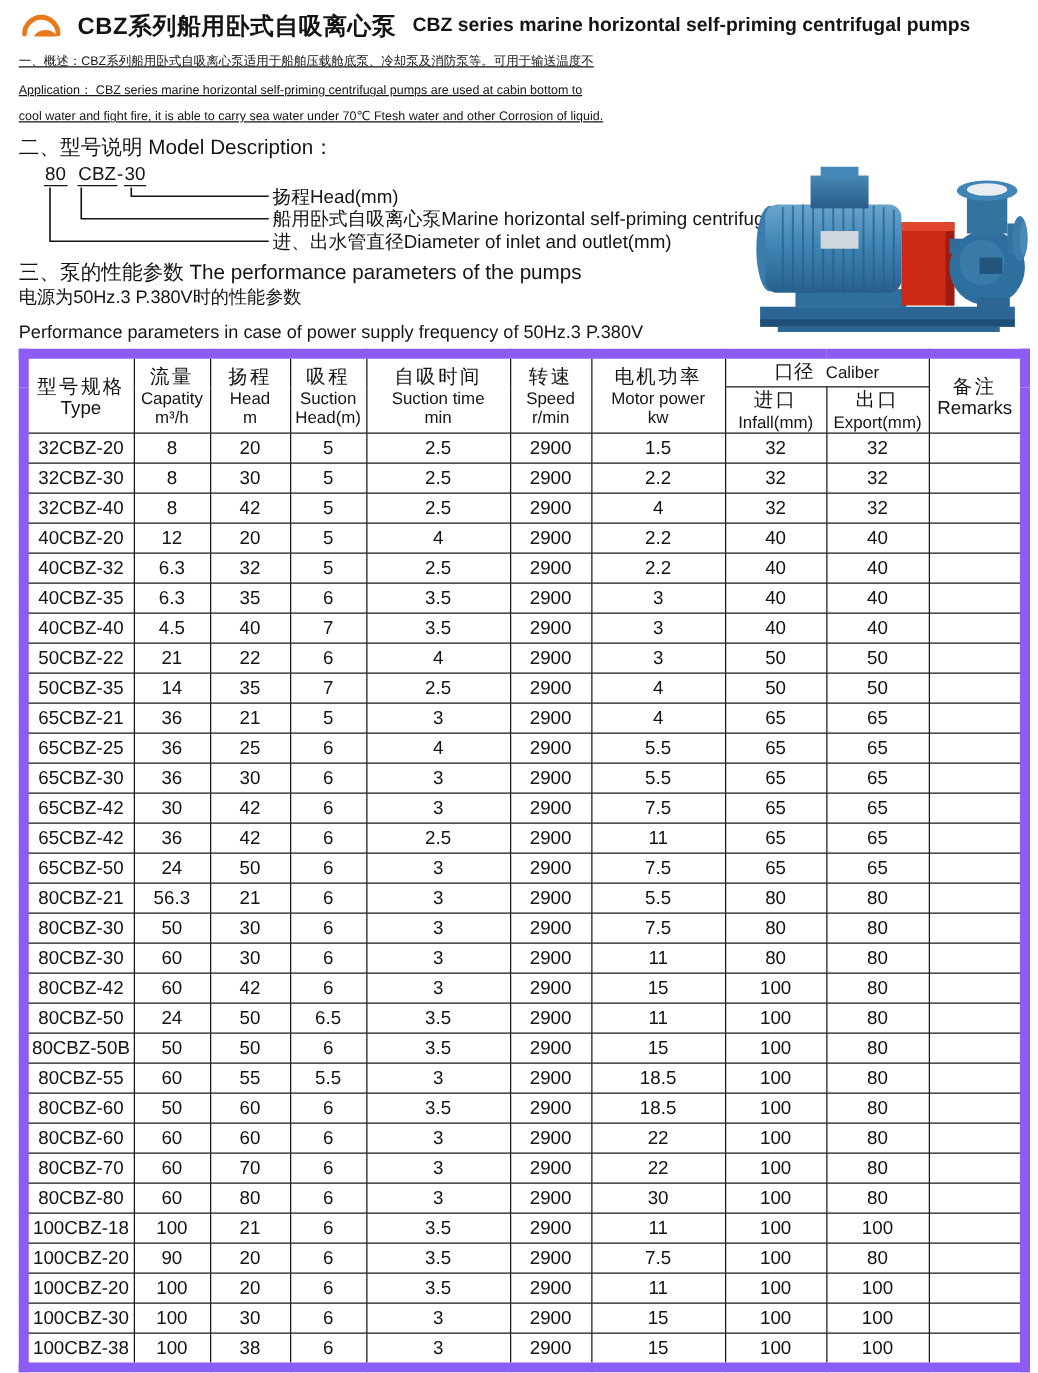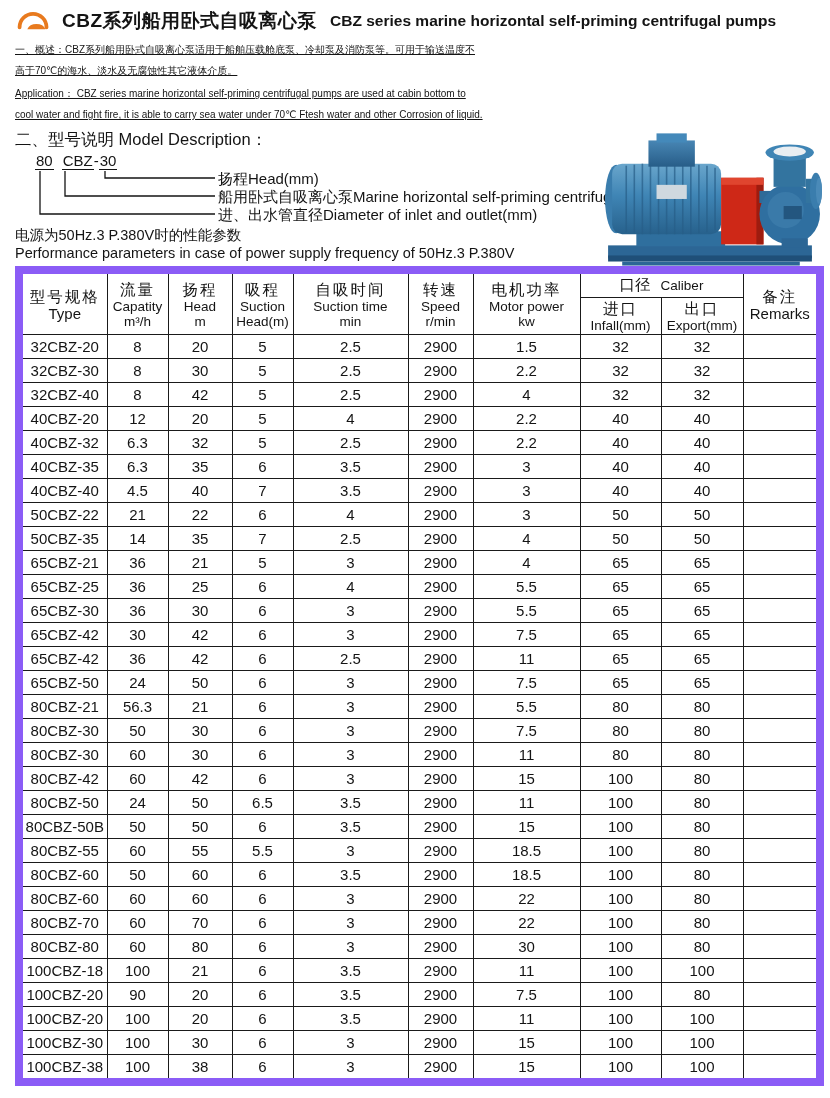--- a/index.html
+++ b/index.html
@@ -55,21 +55,20 @@
     <svg class="logo" viewBox="0 0 38 26">
       <path d="M4 19 A14 14 0 0 1 32 19" fill="none" stroke="#e87a1e" stroke-width="4" stroke-linecap="round"></path>
       <path d="M12 21 A10 8 0 0 1 31 21 Z" fill="#e87a1e"></path>
     </svg>
     <span class="title-cn">CBZ系列船用卧式自吸离心泵</span>
     <span class="title-en">CBZ series marine horizontal self-priming centrifugal pumps</span>
   </div>
 
   <div class="para">
     <div class="ln">一、概述：CBZ系列船用卧式自吸离心泵适用于船舶压载舱底泵、冷却泵及消防泵等。可用于输送温度不</div>
-    <div class="ln">高于70℃的海水、淡水及无腐蚀性其它液体介质。</div>
   </div>
   <div class="para" style="margin-top:2px;">
     <div class="ln">Application：  CBZ series marine horizontal self-priming centrifugal pumps are used at cabin bottom to</div>
     <div class="ln">cool water and fight fire, it is able to carry sea water under 70℃ Ftesh water and other Corrosion of liquid.</div>
   </div>
 
   <div class="sec-head">二、型号说明  Model Description：</div>
 
   <div class="diagram">
     <div class="model-code"><span class="tok">80</span><span class="sp"></span><span class="tok">CBZ</span><span>-</span><span class="tok">30</span>
@@ -77,22 +76,23 @@
     <svg class="dlines" width="600" height="74" viewBox="0 0 600 74">
       <polyline points="90,20 90,27 200,27" fill="none" stroke="#141414" stroke-width="1.3"></polyline>
       <polyline points="50,20 50,45 200,45" fill="none" stroke="#141414" stroke-width="1.3"></polyline>
       <polyline points="25,20 25,63 200,63" fill="none" stroke="#141414" stroke-width="1.3"></polyline>
     </svg>
     <div class="dlabel l1">扬程Head(mm)</div>
     <div class="dlabel l2">船用卧式自吸离心泵Marine horizontal self-priming centrifugal pumps</div>
     <div class="dlabel l3">进、出水管直径Diameter of inlet and outlet(mm)</div>
   </div>
 
+  <div class="sec-head">三、泵的性能参数  The performance parameters of the pumps</div>
   <div class="note">电源为50Hz.3 P.380V时的性能参数</div>
-  <div class="note" style="margin-top:1px;">Performance parameters in case of power supply frequency of 50Hz.3 P.380V</div>
+  <div class="note" style="margin-top:11px;">Performance parameters in case of power supply frequency of 50Hz.3 P.380V</div>
 
   <svg class="pump-photo" viewBox="0 0 224 150">
     <defs>
       <linearGradient id="mg" x1="0" y1="0" x2="0" y2="1">
         <stop offset="0" stop-color="#6aa6cc"></stop>
         <stop offset="0.45" stop-color="#3f85b5"></stop>
         <stop offset="1" stop-color="#27618c"></stop>
       </linearGradient>
       <linearGradient id="cg" x1="0" y1="0" x2="0" y2="1">
         <stop offset="0" stop-color="#4886b4"></stop>

